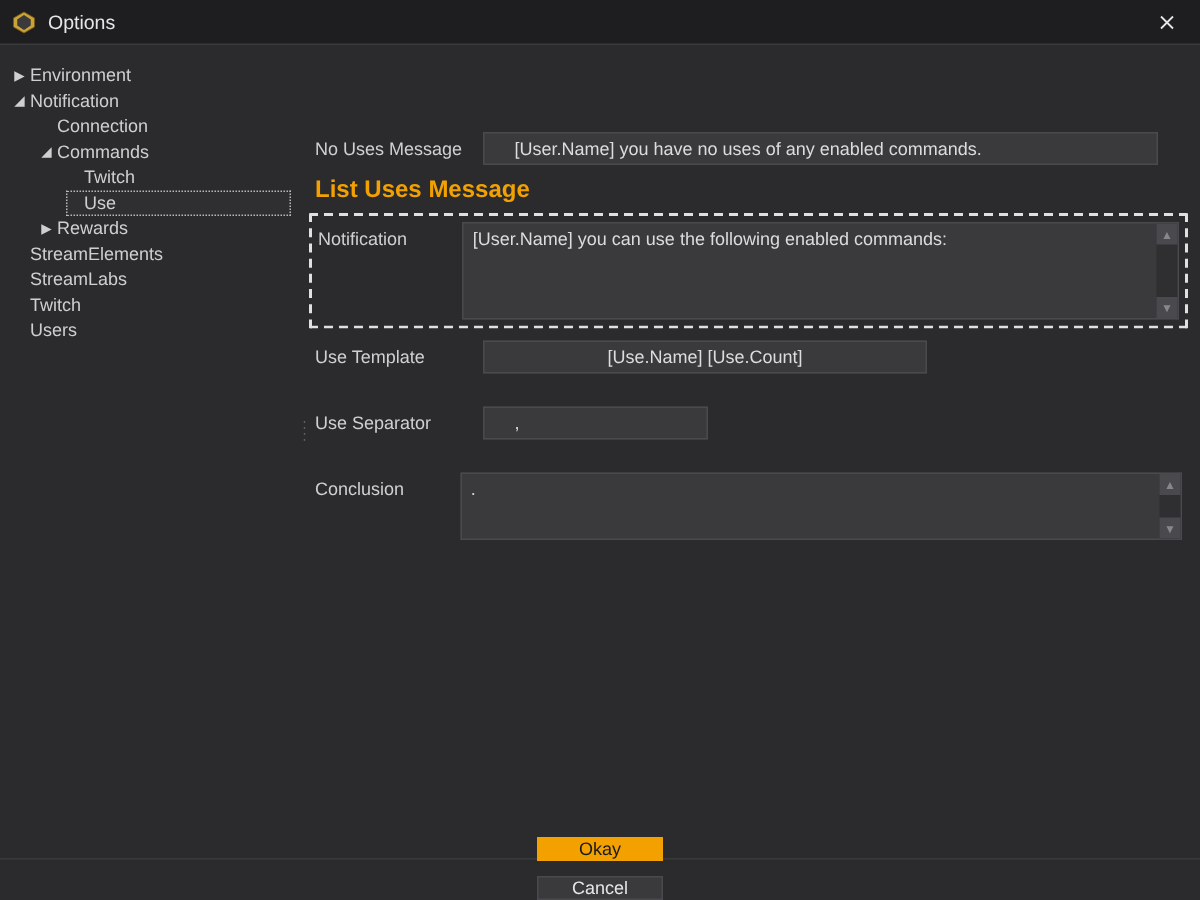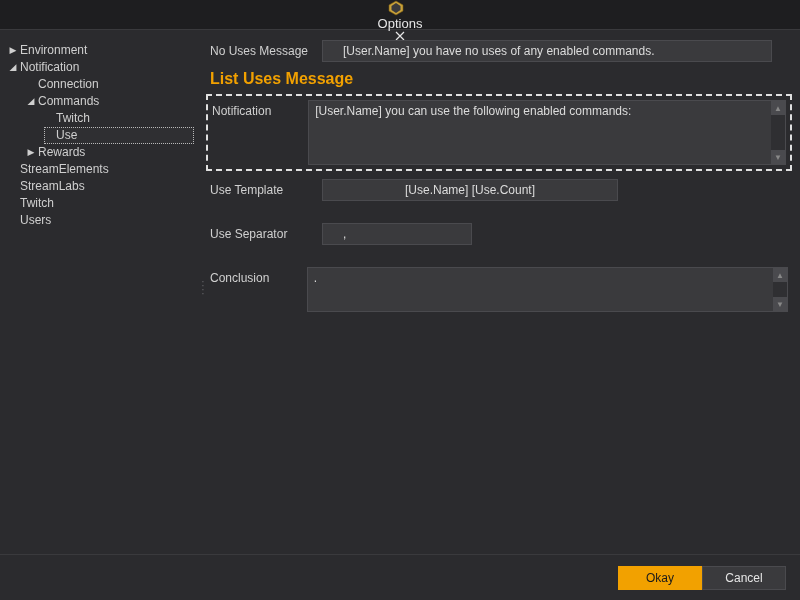--- a/index.html
+++ b/index.html
@@ -14,21 +14,20 @@
   }
   
   .titlebar {
     height: 30px;
     background: #1e1e20;
     display: flex;
     align-items: center;
     padding: 0 8px;
     color: #e6e6e6;
     border-bottom: 1px solid #3a3a3d;
-    flex-direction: column;
   }
   .titlebar .title-icon {
     width: 16px; height: 16px;
     margin-right: 8px;
     display: inline-flex; align-items: center; justify-content: center;
   }
   .titlebar .title-text { flex: 0 0 auto; font-size: 13px; }
   .titlebar .spacer { flex: 1; }
   .titlebar .close {
     width: 28px; height: 28px;
@@ -87,21 +86,21 @@
   .tree ul { list-style: none; padding-left: 18px; }
   .tree .lbl { padding: 0 2px; }
   .tree .selected {
     outline: 1px dotted #b8b8b8;
     outline-offset: -1px;
     background: rgba(255,255,255,0.02);
   }
 
   
   .form-row { display: flex; align-items: flex-start; margin-bottom: 22px; }
-  .form-row.tight { margin-bottom: 4px; }
+  .form-row.tight { margin-bottom: 4px; margin-top: 48px; }
   .form-label {
     width: 112px;
     padding-top: 4px;
     color: #d0d0d0;
     font-size: 12px;
   }
   .section-head {
     color: #f2a100;
     font-size: 16px;
     font-weight: 600;
@@ -156,26 +155,28 @@
   .dashed-emph {
     border: 2px dashed #e0e0e0;
     border-radius: 1px;
     padding: 4px;
     margin-left: -4px;
     margin-right: -4px;
   }
 
   
   .footer {
-    height: 46px;
+    height: 28px;
     display: flex;
     align-items: center;
     justify-content: flex-end;
+    gap: 10px;
     padding: 0 14px;
     border-top: 1px solid #3a3a3d;
+    flex-direction: column;
   }
   .btn {
     min-width: 84px; height: 24px;
     border: 1px solid #4a4a4e;
     background: #3a3a3d;
     color: #e6e6e6;
     font-size: 12px;
     display: inline-flex; align-items: center; justify-content: center;
     cursor: default;
   }

